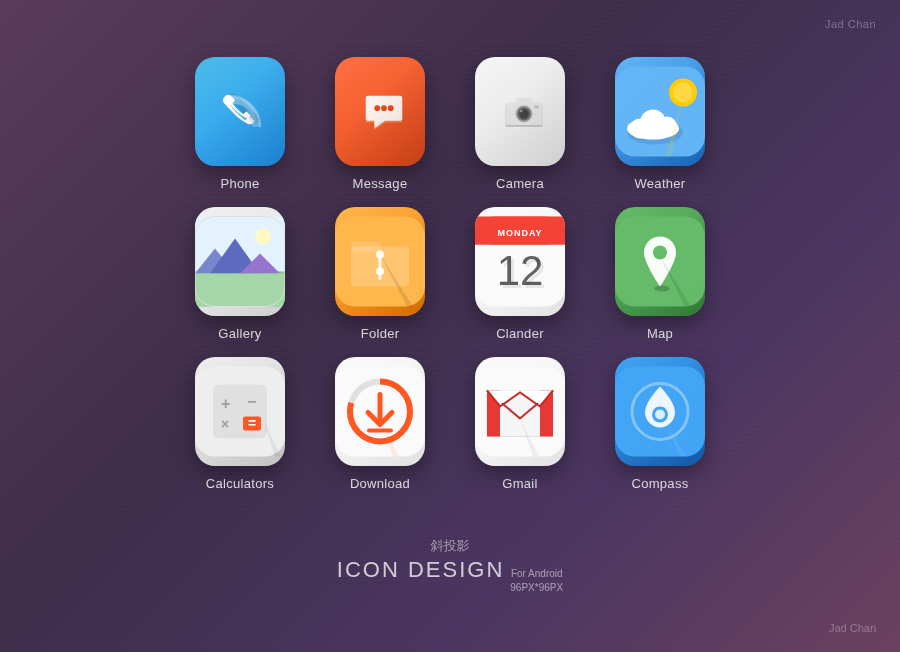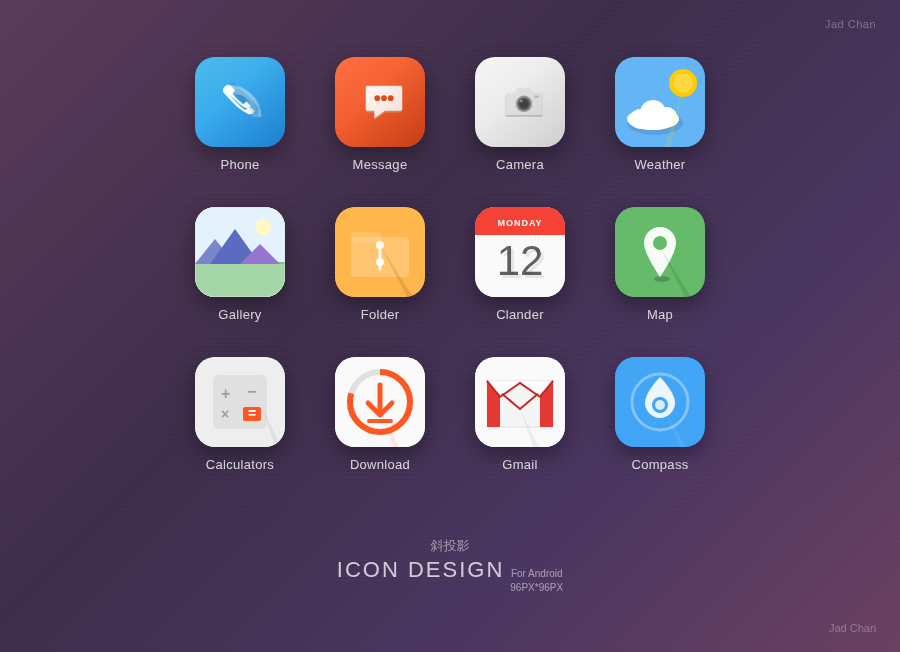--- a/index.html
+++ b/index.html
@@ -59,21 +59,21 @@
     .app-item {
       display: flex;
       flex-direction: column;
       align-items: center;
       gap: 10px;
       cursor: pointer;
     }
 
     .icon-wrap {
       width: 90px;
-      height: 90px;
+      height: 109px;
       border-radius: 20px;
       display: flex;
       align-items: center;
       justify-content: center;
       position: relative;
       overflow: hidden;
       box-shadow: 0 8px 20px rgba(0,0,0,0.35);
       padding-left: 7px;
     }
 

